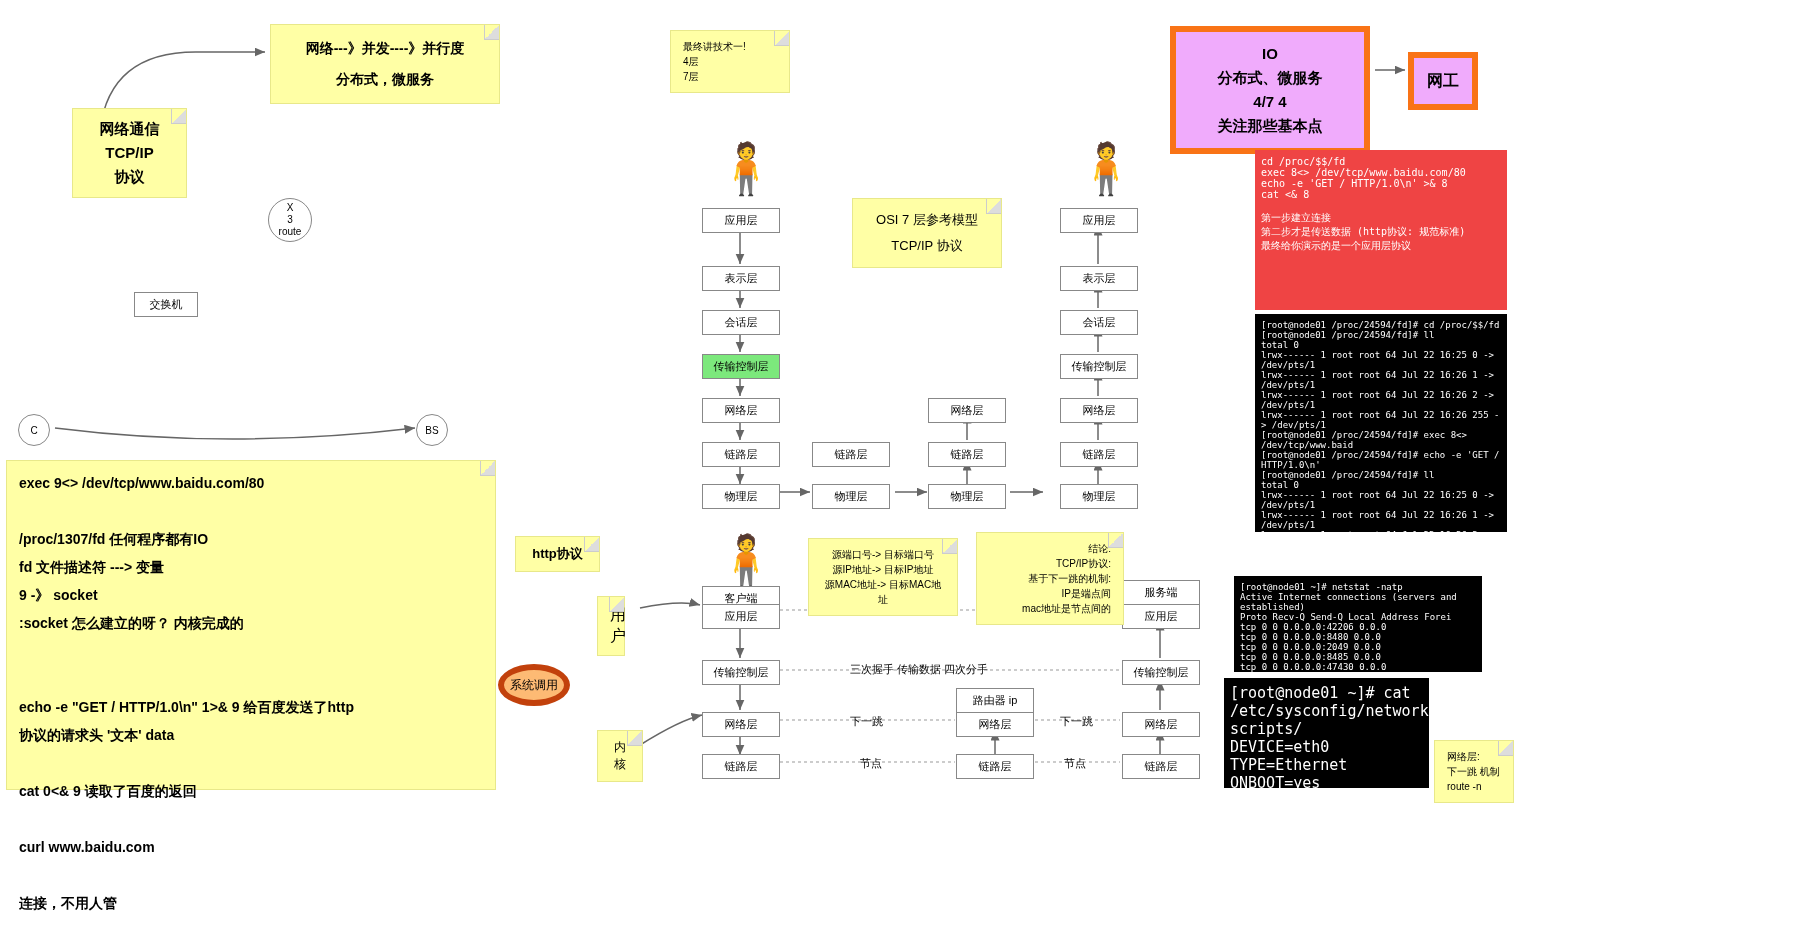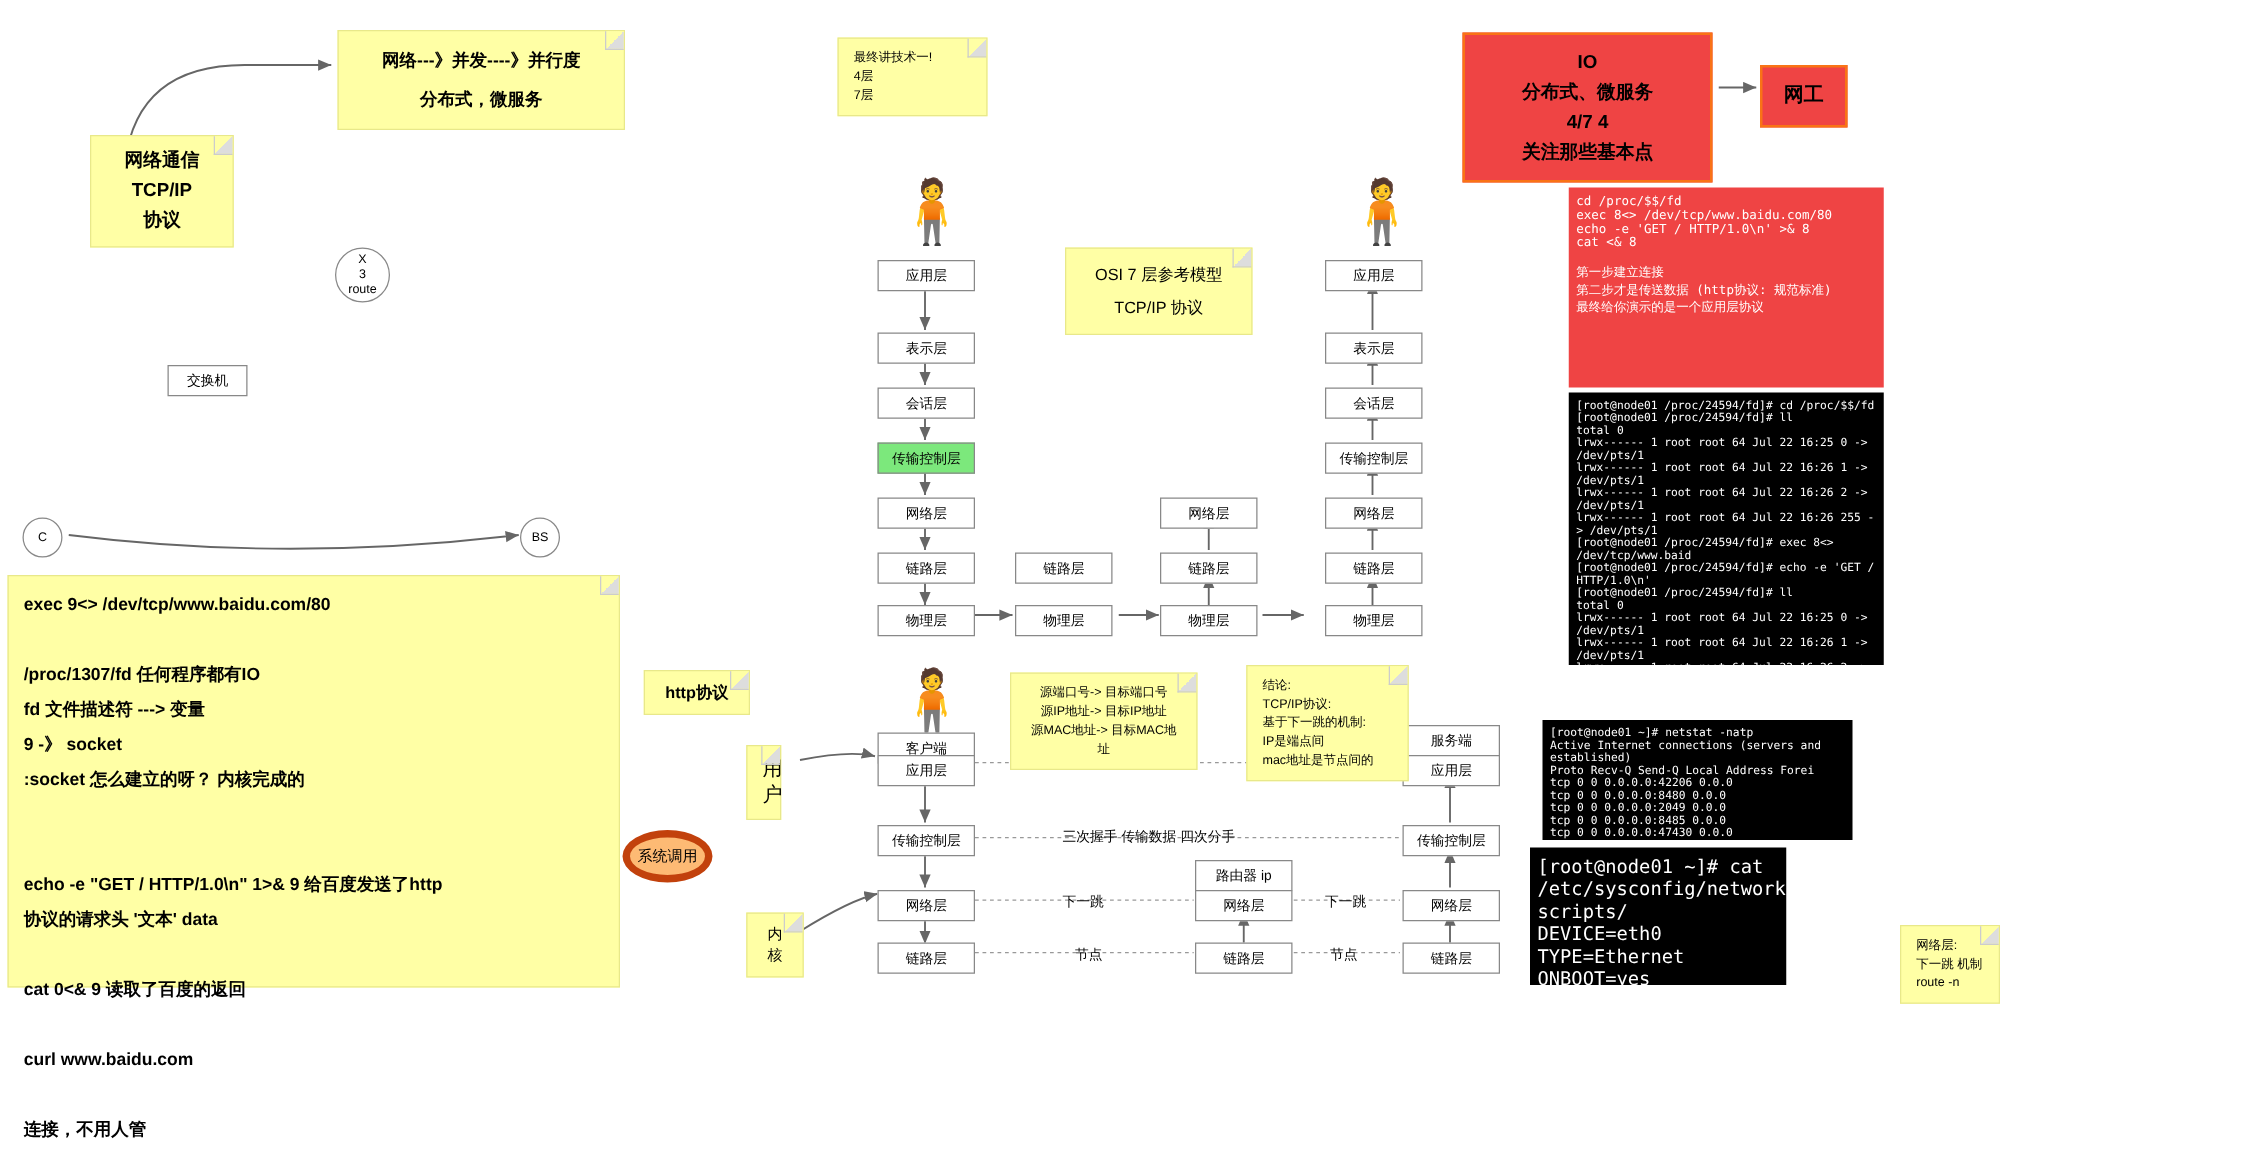--- a/index.html
+++ b/index.html
@@ -4,21 +4,21 @@
 <style>
 *{box-sizing:border-box;margin:0;padding:0}
 body{font-family:"Microsoft YaHei",Arial,sans-serif;background:#fff;width:1807px;height:941px;position:relative;overflow:hidden;font-size:12px}
 .note{position:absolute;background:#ffffa5;padding:8px 12px;border:1px solid #e8e88a}
 .note::after{content:'';position:absolute;top:0;right:0;width:14px;height:14px;background:linear-gradient(135deg,#ffffa5 50%,#ddd 50%);border-left:1px solid #ccc;border-bottom:1px solid #ccc}
 .note-big{font-size:15px;font-weight:bold;line-height:2}
 .box{position:absolute;border:1px solid #888;background:#fff;text-align:center;padding:4px 10px;font-size:11px}
 .box-green{background:#7ce87c}
 .circle{position:absolute;border:1px solid #888;border-radius:50%;background:#fff;display:flex;align-items:center;justify-content:center;font-size:10px;text-align:center}
 .oval{position:absolute;border:6px solid #c2410c;border-radius:50%;background:#fdba74;display:flex;align-items:center;justify-content:center;font-size:12px}
-.framebox{position:absolute;border:2px solid #f97316;background:#ef4444;text-align:center;padding:10px;font-size:15px;font-weight:bold;line-height:1.6}
+.framebox{position:absolute;border:6px solid #f97316;background:#f0abfc;text-align:center;padding:10px;font-size:15px;font-weight:bold;line-height:1.6}
 .term{position:absolute;background:#000;color:#fff;font-family:monospace;font-size:10px;padding:6px;white-space:pre;overflow:hidden}
 .term-dark{background:#ef4444;color:#fff}
 .person{position:absolute;font-size:50px;color:#000}
 .txt{position:absolute;font-size:11px}
 svg.connector{position:absolute;top:0;left:0;width:1807px;height:941px;pointer-events:none}
 .arr{stroke:#666;stroke-width:1.5;fill:none;marker-end:url(#ah)}
 .arr2{stroke:#999;stroke-width:1;fill:none;stroke-dasharray:3,3}
 </style>
 </head>
 <body>
@@ -173,27 +173,27 @@
 <div class="txt" style="left: 932px; top: 600px; white-space: pre-line;">菊花</div>
 <div class="txt" style="left: 850px; top: 662px; white-space: pre-line;">三次握手 传输数据 四次分手</div>
 <div class="txt" style="left: 850px; top: 714px; white-space: pre-line;">下一跳</div>
 <div class="txt" style="left: 1060px; top: 714px; white-space: pre-line;">下一跳</div>
 <div class="txt" style="left: 860px; top: 756px; white-space: pre-line;">节点</div>
 <div class="txt" style="left: 1064px; top: 756px; white-space: pre-line;">节点</div>
 
 <div class="note" style="left: 808px; top: 538px; width: 150px; font-size: 10px; line-height: 1.5; text-align: center; white-space: pre-line;">源端口号-&gt; 目标端口号
 源IP地址-&gt; 目标IP地址
 源MAC地址-&gt; 目标MAC地址</div>
-<div class="note" style="left: 997px; top: 532px; width: 130px; font-size: 10px; line-height: 1.5; text-align: left; white-space: pre-line;">结论:
+<div class="note" style="left: 976px; top: 532px; width: 148px; font-size: 10px; line-height: 1.5; text-align: right; white-space: pre-line;">结论:
 TCP/IP协议:
 基于下一跳的机制:
 IP是端点间
 mac地址是节点间的</div>
 
-<div class="note" style="left: 1520px; top: 740px; width: 80px; font-size: 10px; line-height: 1.5; white-space: pre-line;">网络层:
+<div class="note" style="left: 1434px; top: 740px; width: 80px; font-size: 10px; line-height: 1.5; white-space: pre-line;">网络层:
 下一跳 机制
 route -n</div>
 
 <div class="term term-dark" style="left: 1255px; top: 150px; width: 252px; height: 160px; white-space: pre-line;">cd /proc/$$/fd
 exec 8&lt;&gt; /dev/tcp/www.baidu.com/80
 echo -e 'GET / HTTP/1.0\n' &gt;&amp; 8
 cat  &lt;&amp; 8
 
 第一步建立连接
 第二步才是传送数据 (http协议: 规范标准)

